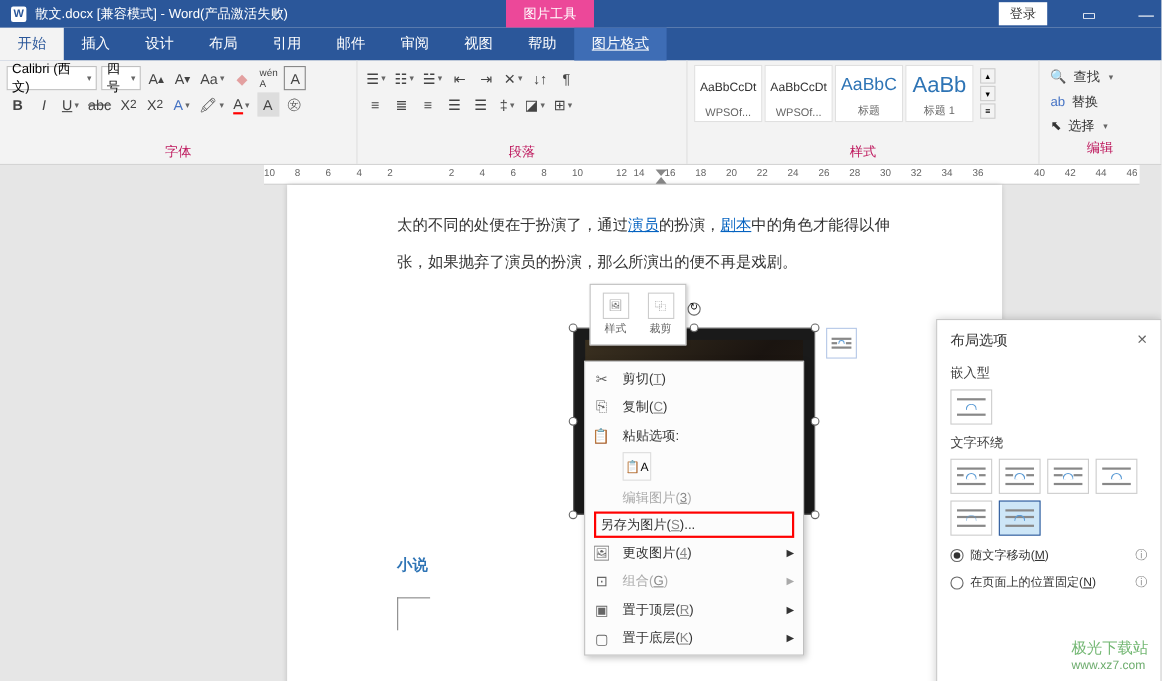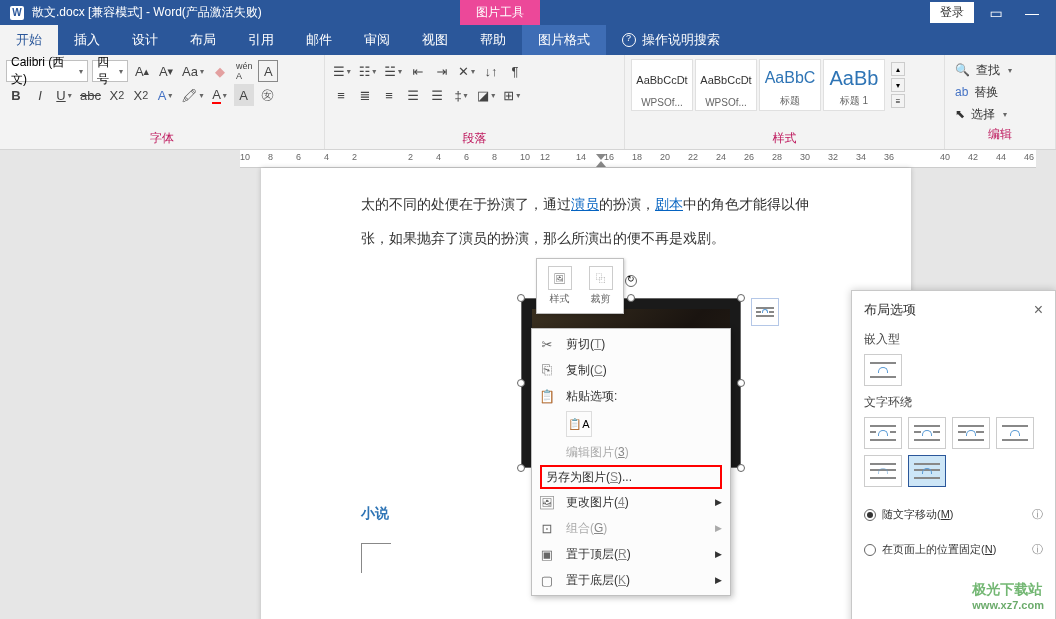--- a/index.html
+++ b/index.html
@@ -3,28 +3,28 @@
 <meta charset="utf-8">
 <style>
 * { margin: 0; padding: 0; box-sizing: border-box; font-family: "Microsoft YaHei", "Segoe UI", sans-serif; }
 body { background: #e6e6e6; width: 1056px; height: 619px; overflow: hidden; position: relative; font-size: 12px; }
 
 .titlebar { background: #2b579a; height: 25px; display: flex; align-items: center; color: #fff; position: relative; }
 .titlebar-left { width: 460px; display: flex; align-items: center; padding-left: 10px; }
 .title-icon { width: 14px; height: 14px; background: #fff; border-radius: 2px; margin-right: 8px; display: inline-flex; align-items: center; justify-content: center; color: #2b579a; font-size: 10px; font-weight: bold; }
 .titlebar-text { font-size: 12px; white-space: nowrap; }
 .titlebar-center { position: absolute; left: 460px; top: 0; height: 25px; background: #ec4899; padding: 0 16px; display: flex; align-items: center; font-size: 12px; }
-.titlebar-right { position: absolute; right: 0; top: 0; display: flex; align-items: center; height: 25px; gap: 8px; padding-right: 10px; }
+.titlebar-right { position: absolute; right: 0; top: 0; display: flex; align-items: center; height: 25px; gap: 24px; }
 .login-btn { background: #fff; color: #333; padding: 2px 10px; font-size: 12px; }
 .winbtn { width: 28px; height: 22px; display: flex; align-items: center; justify-content: center; color: #fff; font-size: 14px; }
 
 .tabs { background: #2b579a; height: 30px; display: flex; align-items: stretch; }
 .tab { padding: 0 16px; color: #fff; display: flex; align-items: center; font-size: 13px; cursor: pointer; }
 .tab.active { background: #f3f3f3; color: #2b579a; }
-.tab.pic-active { background: #3e6db5; color: #fff; }
+.tab.pic-active { background: #3e6db5; color: #fff; text-decoration: underline; }
 .tab .tell { display: flex; align-items: center; gap: 6px; }
 .lightbulb { width: 14px; height: 14px; border: 1px solid #fff; border-radius: 50%; display: inline-block; position: relative; }
 .lightbulb::after { content: "?"; font-size: 9px; position: absolute; left: 3px; top: -1px; }
 
 .ribbon { background: #f3f3f3; height: 95px; display: flex; border-bottom: 1px solid #d4d4d4; justify-content: flex-end; }
 .ribbon-group { border-right: 1px solid #e0e0e0; padding: 4px 6px 0; display: flex; flex-direction: column; justify-content: space-between; }
 .group-label { text-align: center; font-size: 12px; color: #be185d; padding-bottom: 2px; position: relative; }
 .ribbon-row { display: flex; align-items: center; gap: 4px; height: 24px; }
 .ribbon-btn { min-width: 20px; height: 22px; display: flex; align-items: center; justify-content: center; color: #444; font-size: 13px; padding: 0 2px; }
 .font-select { border: 1px solid #c0c0c0; background: #fff; height: 22px; padding: 0 4px; font-size: 12px; display: flex; align-items: center; justify-content: space-between; }
@@ -85,30 +85,30 @@
 .layout-panel { position: absolute; top: 140px; right: 0; width: 205px; height: 340px; background: #fff; border: 1px solid #c8c8c8; box-shadow: 0 0 8px rgba(0,0,0,0.2); padding: 10px 12px; z-index: 50; }
 .panel-title { font-size: 13px; color: #333; display: flex; justify-content: space-between; align-items: center; margin-bottom: 12px; }
 .panel-close { font-size: 16px; color: #666; cursor: pointer; }
 .panel-section-title { font-size: 12px; color: #444; margin: 8px 0 6px; }
 .wrap-options { display: flex; flex-wrap: wrap; gap: 6px; }
 .wrap-opt { width: 38px; height: 32px; border: 1px solid #ccc; display: flex; align-items: center; justify-content: center; position: relative; background: #fff; }
 .wrap-opt.selected { background: #cde6f7; border-color: #2b579a; }
 .wrap-graphic { width: 26px; height: 20px; position: relative; }
 .wrap-line { position: absolute; height: 1.5px; background: #888; }
 .wrap-arc { position: absolute; width: 10px; height: 6px; border: 1.5px solid #5b9bd5; border-bottom: none; border-radius: 6px 6px 0 0; left: 8px; top: 7px; }
-.radio-row { display: flex; align-items: center; gap: 6px; font-size: 11px; color: #333; margin-top: 20px; }
+.radio-row { display: flex; align-items: center; gap: 6px; font-size: 11px; color: #333; margin-top: 10px; }
 .radio { width: 12px; height: 12px; border: 1px solid #666; border-radius: 50%; display: inline-flex; align-items: center; justify-content: center; }
 .radio.checked::after { content: ""; width: 6px; height: 6px; background: #333; border-radius: 50%; }
 
 .scrollbar-v { position: absolute; right: 0; top: 150px; bottom: 0; width: 18px; background: #f0f0f0; border-left: 1px solid #ddd; }
 .scroll-thumb { position: absolute; top: 40px; left: 3px; right: 3px; height: 120px; background: #c0c0c0; border-radius: 2px; }
 .scroll-arrow { position: absolute; left: 0; right: 0; height: 18px; display: flex; align-items: center; justify-content: center; font-size: 9px; color: #666; }
 .sa-up { top: 0; } .sa-down { bottom: 0; }
 
-.watermark { position: absolute; right: 12px; bottom: 8px; font-size: 14px; font-weight: bold; color: rgba(90, 170, 90, 0.85); z-index: 200; text-shadow: 0 0 2px #fff; }
+.watermark { position: absolute; right: 12px; bottom: 8px; font-size: 14px; font-weight: normal; color: rgba(90, 170, 90, 0.85); z-index: 200; text-shadow: 0 0 2px #fff; }
 .watermark .url { font-size: 11px; color: rgba(70, 150, 70, 0.8); display: block; }
 </style>
 </head>
 <body>
 
 <div class="titlebar">
   <div class="titlebar-left">
     <span class="title-icon">W</span>
     <span class="titlebar-text">散文.docx [兼容模式] - Word(产品激活失败)</span>
   </div>
@@ -124,26 +124,20 @@
   <div class="tab active">开始</div>
   <div class="tab">插入</div>
   <div class="tab">设计</div>
   <div class="tab">布局</div>
   <div class="tab">引用</div>
   <div class="tab">邮件</div>
   <div class="tab">审阅</div>
   <div class="tab">视图</div>
   <div class="tab">帮助</div>
   <div class="tab pic-active">图片格式</div>
-  <div class="tab">
-    <span class="tell">
-        <span class="lightbulb"></span>
-        <span>操作说明搜索</span>
-      </span>
-  </div>
 </div>
 
 <div class="ribbon">
 
   <div class="ribbon-group" style="width:325px">
     <div>
       <div class="ribbon-row">
         <div class="font-select font-name">
             <span>Calibri (西文)</span>
             <span class="dropdown-arrow">▾</span>
@@ -272,21 +266,21 @@
       <span class="tick" style="left: 28px;">8</span>
       <span class="tick" style="left: 56px;">6</span>
       <span class="tick" style="left: 84px;">4</span>
       <span class="tick" style="left: 112px;">2</span>
       <span class="tick" style="left: 140px;"></span>
       <span class="tick" style="left: 168px;">2</span>
       <span class="tick" style="left: 196px;">4</span>
       <span class="tick" style="left: 224px;">6</span>
       <span class="tick" style="left: 252px;">8</span>
       <span class="tick" style="left: 280px;">10</span>
-      <span class="tick" style="left: 300px; text-align: center;">12</span>
+      <span class="tick" style="left: 320px; text-align: center;">12</span>
       <span class="tick" style="left: 336px;">14</span>
       <span class="tick" style="left: 364px;">16</span>
       <span class="tick" style="left: 392px;">18</span>
       <span class="tick" style="left: 420px;">20</span>
       <span class="tick" style="left: 448px;">22</span>
       <span class="tick" style="left: 476px;">24</span>
       <span class="tick" style="left: 504px;">26</span>
       <span class="tick" style="left: 532px;">28</span>
       <span class="tick" style="left: 560px; text-align: right;">30</span>
       <span class="tick" style="left: 588px;">32</span>

